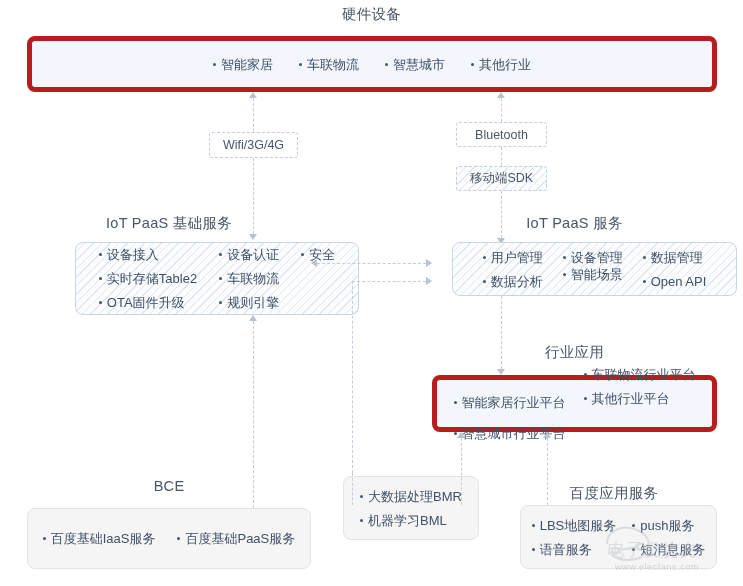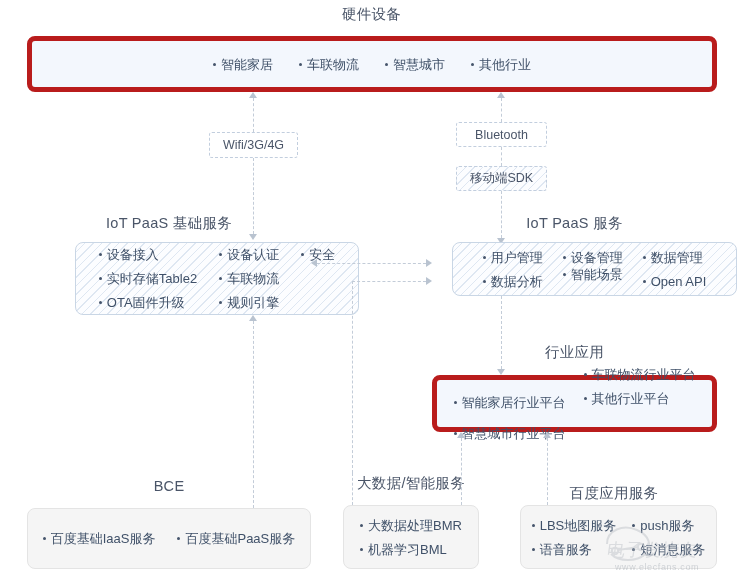--- a/index.html
+++ b/index.html
@@ -333,21 +333,21 @@
           <span>百度基础PaaS服务</span>
         </div>
     </div>
   </div>
 
   <div class="abs vline" style="left:253px;top:321px;height:187px;"></div>
   <div class="abs arr-up arrow" style="left:249px;top:315px;"></div>
 
   <div class="abs sec-title" style="left:338px;top:473px;width:146px;">大数据/智能服务</div>
 
-  <div class="abs box gray" style="left:343px;top:505px;width:136px;height:64px;">
+  <div class="abs box gray" style="left:343px;top:476px;width:136px;height:64px;">
     <div class="items" style="grid-template-columns:auto;justify-content:center;">
       <div class="item">
           <span class="dot"></span>
           <span>大数据处理BMR</span>
         </div>
       <div class="item">
           <span class="dot"></span>
           <span>机器学习BML</span>
         </div>
     </div>

